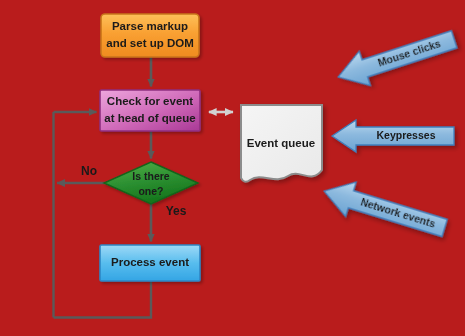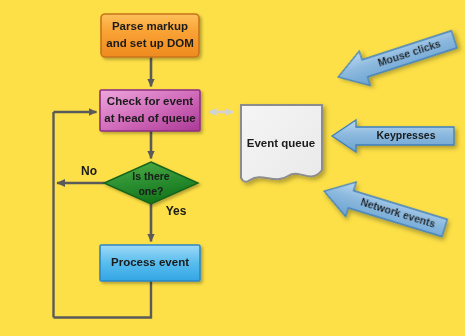--- a/index.html
+++ b/index.html
@@ -7,21 +7,21 @@
     padding: 0;
     background: #ffffff;
   }
   body {
     font-family: "Liberation Sans", sans-serif;
   }
   #canvas {
     position: relative;
     width: 465px;
     height: 336px;
-    background: #fde047;
+    background: #b91c1c;
     overflow: hidden;
   }
   #diagram-svg {
     position: absolute;
     left: 0;
     top: 0;
     width: 465px;
     height: 336px;
   }
   .node-text {

